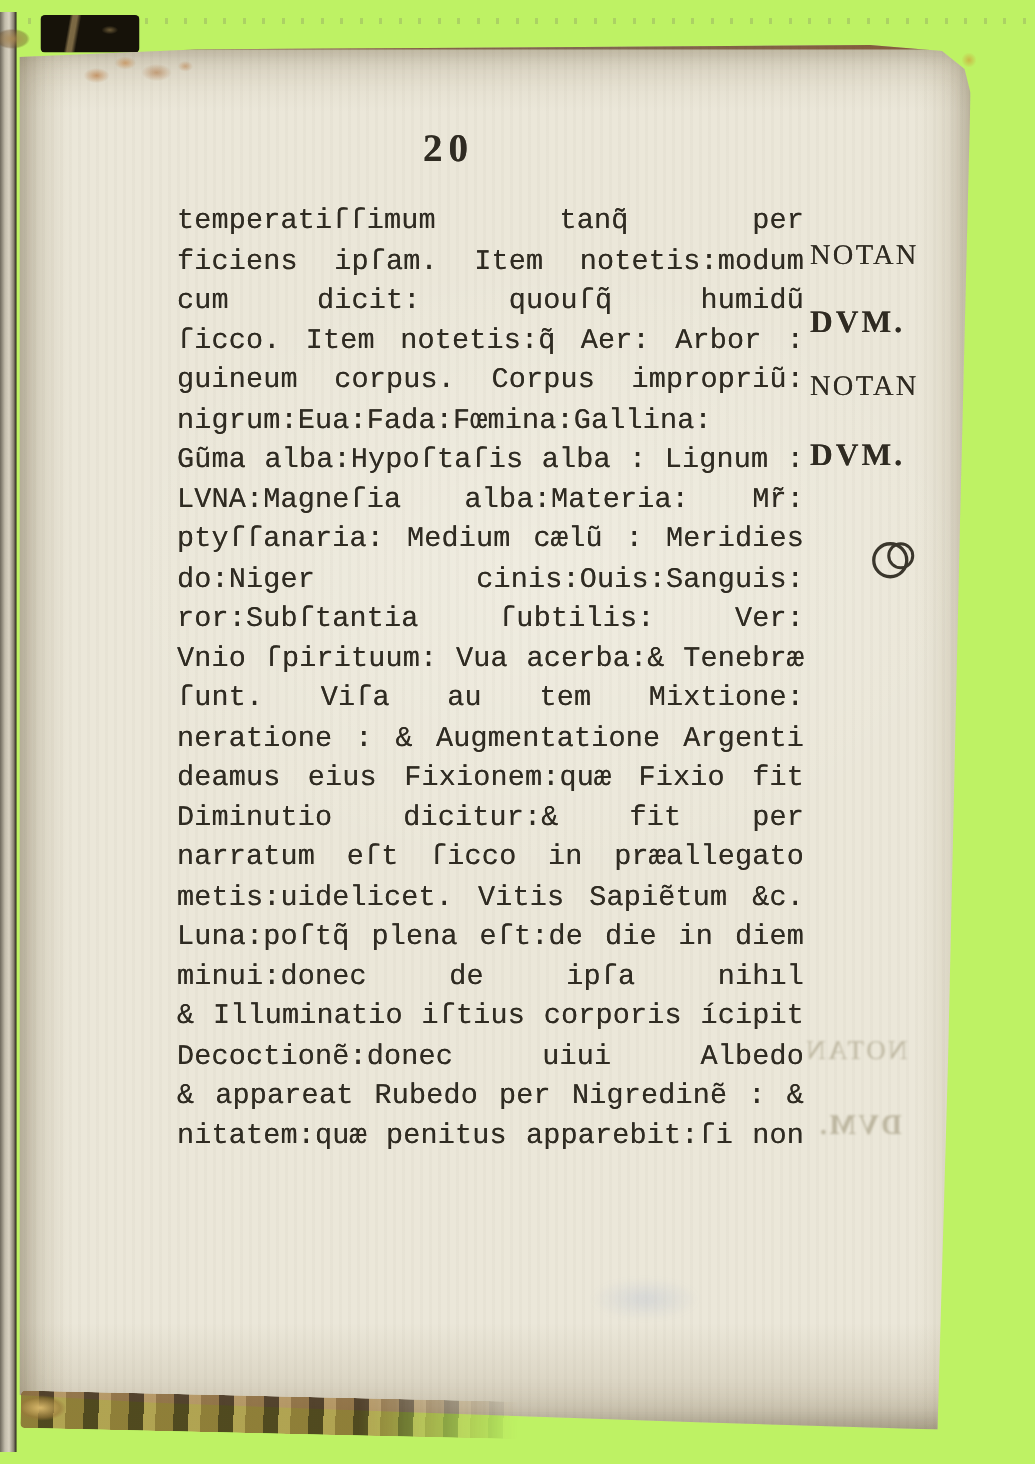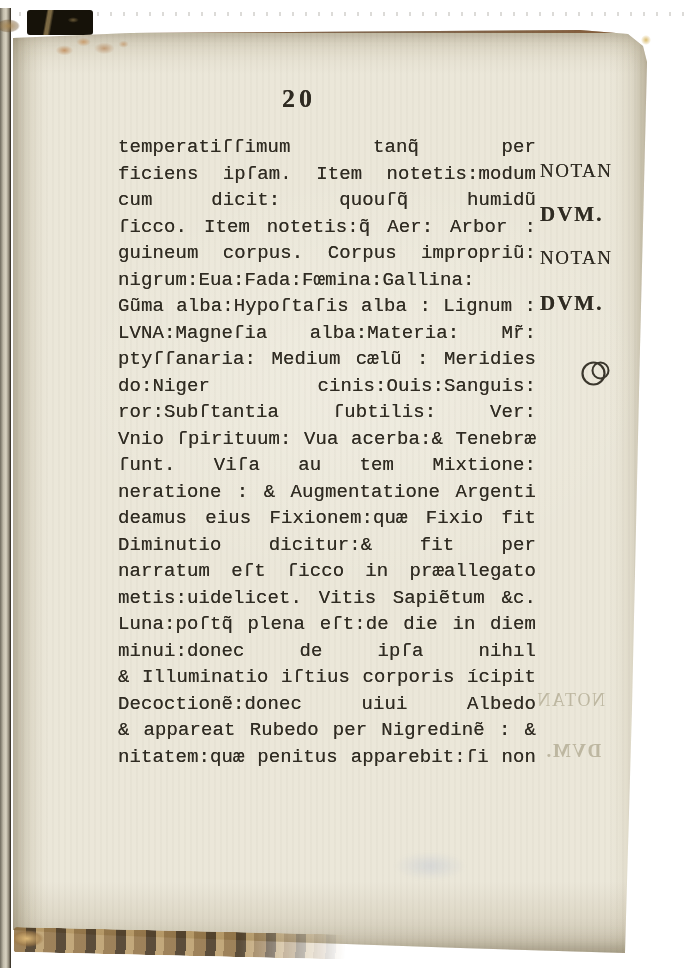--- a/index.html
+++ b/index.html
@@ -1,19 +1,19 @@
 <!DOCTYPE html>
 <html><head>
 <meta charset="utf-8">
 <title>Document</title>
 <style>
   html,body{margin:0;padding:0;background:#000;}
   #frame{
     position:relative;width:690px;height:976px;overflow:hidden;
-    background:#ffffff;
+    background:#bef264;
     font-family:"Liberation Serif","DejaVu Serif",serif;
   }
   
   .film-dots{
     position:absolute;left:6px;top:12px;width:684px;height:4px;
     background:repeating-linear-gradient(90deg,rgba(115,110,98,.45) 0 2px,transparent 2px 13px);
     opacity:.55;
   }
   
   .left-edge{

